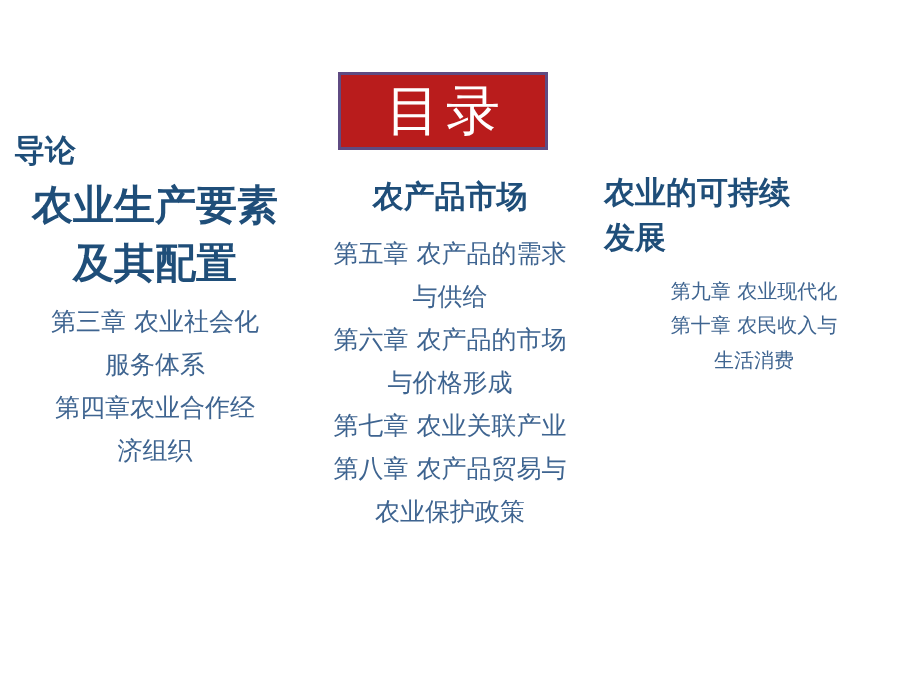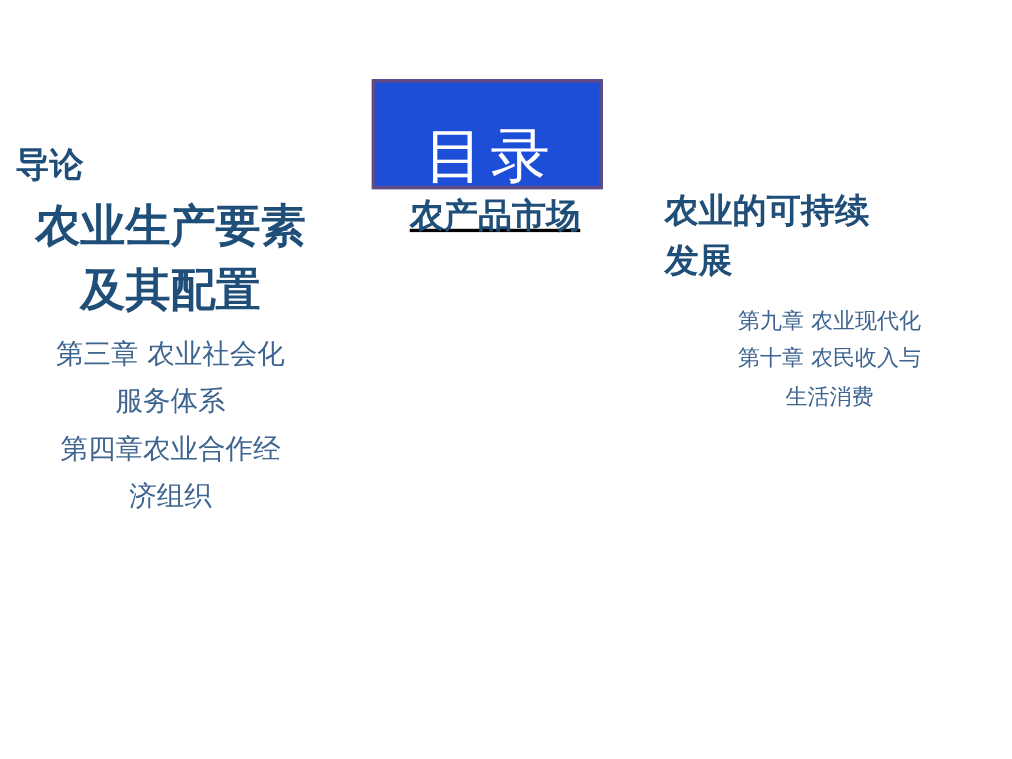--- a/index.html
+++ b/index.html
@@ -16,45 +16,45 @@
     font-family: "DejaVu Serif", "Liberation Serif", serif;
     -webkit-font-smoothing: antialiased;
   }
 
   
   #title-box {
     position: absolute;
     left: 338px;
     top: 72px;
     width: 210px;
-    height: 100px;
+    height: 78px;
     box-sizing: border-box;
-    background: #1d4ed8;
+    background: #b91c1c;
     border: 3px solid #5f4b82;
     display: flex;
-    align-items: flex-end;
+    align-items: center;
     justify-content: center;
   }
   #title-box .title-text {
     color: #ffffff;
     font-family: "DejaVu Serif", "Liberation Serif", serif;
     font-size: 54px;
     line-height: 1;
     letter-spacing: 6px;
     text-indent: 6px;
     white-space: nowrap;
   }
 
   
   .column {
     position: absolute;
     box-sizing: border-box;
   }
   #column-left   { left: 14px;  top: 130px; width: 282px; }
-  #column-middle { left: 300px; top: 175px; width: 300px; text-decoration: underline; }
+  #column-middle { left: 300px; top: 175px; width: 300px; }
   #column-right  { left: 604px; top: 170px; width: 300px; }
 
   
   .heading {
     color: #1f4e79;
     margin: 0;
     font-weight: bold;
     white-space: pre-line;
   }
   .heading.serif-heading {
@@ -127,20 +127,29 @@
 服务体系</li>
     <li class="chapter-item">第四章农业合作经
 济组织</li>
   </ul>
 </div>
 
 <div class="column" id="column-middle">
 
   <h2 class="heading serif-heading" id="heading-market">农产品市场</h2>
 
+  <ul class="chapter-list">
+    <li class="chapter-item">第五章 农产品的需求
+与供给</li>
+    <li class="chapter-item">第六章 农产品的市场
+与价格形成</li>
+    <li class="chapter-item">第七章 农业关联产业</li>
+    <li class="chapter-item">第八章 农产品贸易与
+农业保护政策</li>
+  </ul>
 </div>
 
 <div class="column" id="column-right">
 
   <h2 class="heading sans-heading" id="heading-sustain">农业的可持续
 发展</h2>
 
   <ul class="chapter-list">
     <li class="chapter-item">第九章 农业现代化</li>
     <li class="chapter-item">第十章 农民收入与

